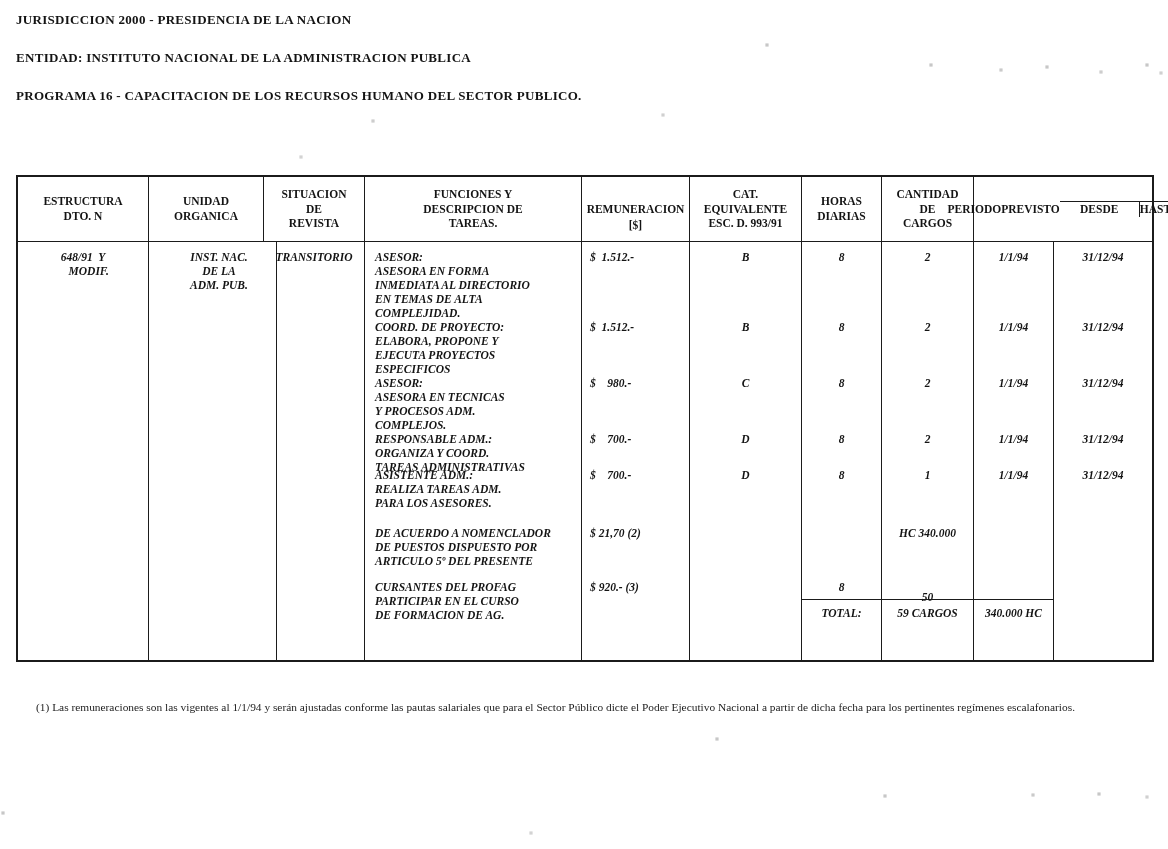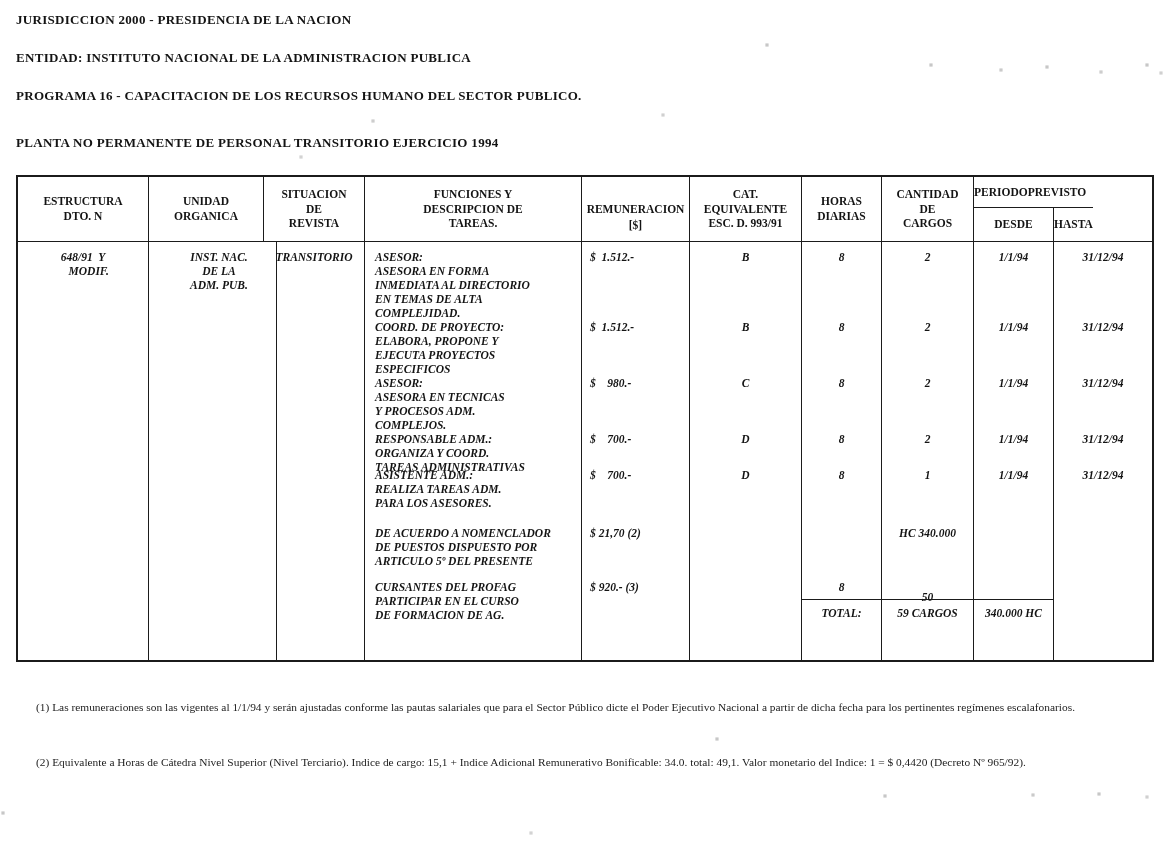--- a/index.html
+++ b/index.html
@@ -16,21 +16,21 @@
     position:absolute; left:16px; top:175px; width:1134px;
     border:2px solid #1b1b1b; box-sizing:content-box;
   }
   .thead { display:flex; height:64px; border-bottom:1px solid #1b1b1b; }
   .th {
     box-sizing:border-box; border-right:1px solid #1b1b1b;
     display:flex; align-items:center; justify-content:center; text-align:center;
     font-size:11.5px; font-weight:bold; line-height:1.3; white-space:pre-line;
   }
   .th.remun { flex-direction:column; justify-content:space-between; padding:25px 0 8px 0; }
-  .th.period-group { flex-direction:column; padding:0; border-right:none; align-items:flex-start; }
+  .th.period-group { flex-direction:row; padding:0; border-right:none; align-items:center; }
   .pp-top { height:30px; display:flex; align-items:center; justify-content:space-around; font-weight:bold; font-size:11.5px; }
   .pp-sub { flex:1; display:flex; border-top:1px solid #1b1b1b; }
   .pp-sub > div { display:flex; align-items:center; justify-content:center; font-weight:bold; font-size:11.5px; box-sizing:border-box; }
   .pp-desde { width:80px; border-right:1px solid #1b1b1b; }
   .pp-hasta { flex:1; }
   .tbody { position:relative; height:418px; }
   .bcol { position:absolute; top:0; bottom:0; box-sizing:border-box; border-right:1px solid #1b1b1b; }
   .bcol.last { border-right:none; }
   .blk {
     position:absolute; font-size:11.5px; font-weight:bold; line-height:14px;
@@ -55,21 +55,20 @@
                 530px 832px 0 0.6px #b0b0b0, 2px 812px 0 0.6px #9a9a9a; }
 </style>
 </head>
 <body>
 
 <div class="page">
 
   <div class="hline" style="top:12px">JURISDICCION 2000 - PRESIDENCIA DE LA NACION</div>
   <div class="hline" style="top:50px">ENTIDAD: INSTITUTO NACIONAL DE LA ADMINISTRACION PUBLICA</div>
   <div class="hline" style="top:88px">PROGRAMA 16 - CAPACITACION DE LOS RECURSOS HUMANO DEL SECTOR PUBLICO.</div>
-  <div class="hline" style="top:135px">PLANTA NO PERMANENTE DE PERSONAL TRANSITORIO EJERCICIO 1994</div>
 
   <div class="doc-table">
 
     <div class="thead">
       <div class="th" style="width:131px">ESTRUCTURA
 DTO. N</div>
       <div class="th" style="width:115px">UNIDAD
 ORGANICA</div>
       <div class="th" style="width:101px">SITUACION
 DE
@@ -200,16 +199,15 @@
         <div class="blk center" style="top:134px">31/12/94</div>
         <div class="blk center" style="top:190px">31/12/94</div>
         <div class="blk center" style="top:226px">31/12/94</div>
       </div>
 
       <div class="total-line"></div>
     </div>
   </div>
 
   <div class="fn" style="top:698px">(1) Las remuneraciones son las vigentes al 1/1/94 y serán ajustadas conforme las pautas salariales que para el Sector Público dicte el Poder Ejecutivo Nacional a partir de dicha fecha para los pertinentes regímenes escalafonarios.</div>
-  <div class="fn" style="top:753px">(2) Equivalente a Horas de Cátedra Nivel Superior (Nivel Terciario).  Indice de cargo: 15,1 + Indice Adicional Remunerativo Bonificable: 34.0. total: 49,1.  Valor monetario del Indice: 1 = $ 0,4420 (Decreto Nº 965/92).</div>
 
   <div class="speckles"></div>
 </div>
 
 </body></html>

